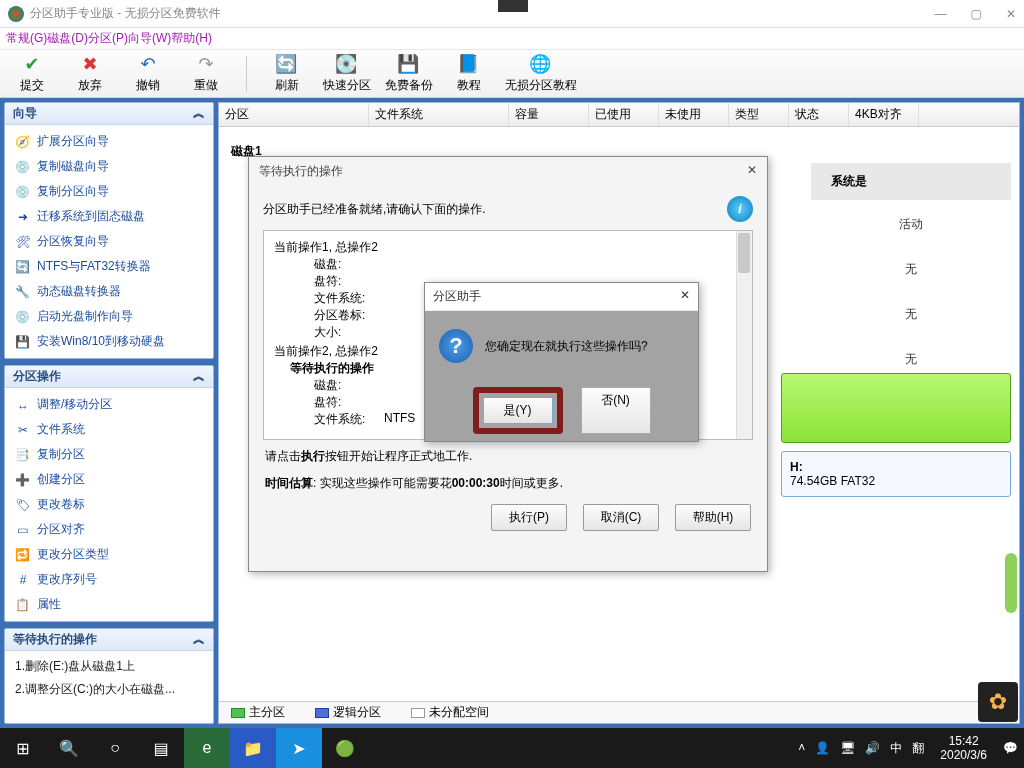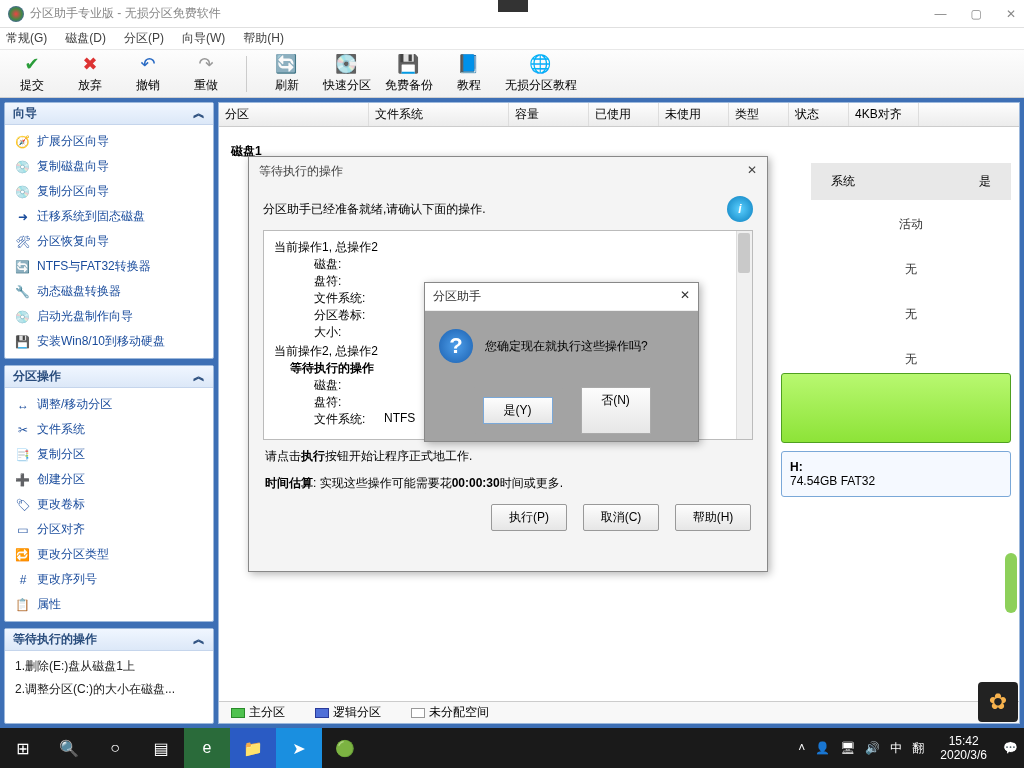--- a/index.html
+++ b/index.html
@@ -5,21 +5,21 @@
 * { box-sizing: border-box; margin: 0; padding: 0; font-family: "Microsoft YaHei", "SimSun", sans-serif; font-size: 12px; }
 body { width: 1024px; height: 768px; background: #f0f0f0; overflow: hidden; position: relative; }
 
 .titlebar { height: 28px; background: #fff; display: flex; align-items: center; padding: 0 8px; border-bottom: 1px solid #e0e0e0; }
 .titlebar .app-icon { width: 16px; height: 16px; background: radial-gradient(circle, #e44, #484, #44e); border-radius: 50%; margin-right: 6px; }
 .titlebar .title { color: #888; flex: 1; }
 .titlebar .tab-mark { width: 30px; height: 12px; background: #333; margin: 0 auto; position: absolute; left: 498px; top: 0; }
 .win-controls { display: flex; gap: 24px; color: #888; font-size: 16px; }
 .win-controls span { cursor: default; }
 
-.menubar { height: 22px; background: #fff; display: flex; align-items: center; padding: 0 6px; gap: 18px; color: #404040; border-bottom: 1px solid #e8e8e8; }
+.menubar { height: 22px; background: #fff; display: flex; align-items: center; padding: 0 6px; color: #a21caf; border-bottom: 1px solid #e8e8e8; }
 
 .toolbar { height: 48px; background: linear-gradient(#fdfdfd,#f1f1f1); display: flex; align-items: center; padding: 0 10px; gap: 14px; border-bottom: 1px solid #d0d0d0; }
 .tool-btn { display: flex; flex-direction: column; align-items: center; gap: 2px; min-width: 44px; }
 .tool-btn .ic { width: 22px; height: 22px; display: flex; align-items: center; justify-content: center; font-size: 18px; }
 .tool-sep { width: 1px; height: 36px; background: #ccc; margin: 0 4px; }
 
 .main { display: flex; height: 630px; background: #3d6fb5; padding: 4px; gap: 4px; }
 
 .sidebar { width: 210px; display: flex; flex-direction: column; gap: 6px; }
 .panel { background: #fff; border: 1px solid #9cb8dc; border-radius: 2px; }
@@ -32,21 +32,21 @@
 
 .content { flex: 1; background: #fff; border: 1px solid #9cb8dc; position: relative; }
 .grid-head { display: flex; background: linear-gradient(#fdfdfd,#ececec); border-bottom: 1px solid #ccc; }
 .grid-head div { padding: 3px 6px; border-right: 1px solid #ddd; }
 
 .disk-label { padding: 16px 12px 4px; font-weight: bold; }
 .legend-bar { position: absolute; bottom: 0; left: 0; right: 0; height: 22px; border-top: 1px solid #ccc; display: flex; align-items: center; gap: 30px; padding: 0 12px; background: #f8f8f8; }
 .legend-bar .sw { width: 14px; height: 10px; display: inline-block; margin-right: 4px; vertical-align: middle; }
 
 .right-badges { position: absolute; right: 8px; top: 60px; width: 200px; }
-.right-row { display: flex; justify-content: space-between; padding: 10px 20px; background: #e8e8e8; margin-bottom: 2px; }
+.right-row { display: flex; padding: 10px 20px; background: #e8e8e8; margin-bottom: 2px; font-weight: bold; }
 .right-val { text-align: center; width: 100%; padding: 14px 0; color: #333; }
 
 .disk-box { position: absolute; right: 8px; top: 270px; width: 230px; }
 .greenbar { height: 70px; background: linear-gradient(#b8f870,#8de338); border: 1px solid #4fa020; border-radius: 3px; margin-bottom: 8px; }
 .hbox { border: 1px solid #7aa8d8; border-radius: 3px; padding: 8px; background: #f5f9ff; }
 
 
 .modal1 { position: absolute; left: 248px; top: 156px; width: 520px; height: 416px; background: #f4f4f4; border: 1px solid #888; box-shadow: 2px 2px 8px rgba(0,0,0,.3); }
 .modal1 .mtitle { padding: 6px 10px; color: #444; display: flex; justify-content: space-between; }
 .modal1 .instr { padding: 10px 14px 8px; display: flex; justify-content: space-between; align-items: center; }
@@ -61,21 +61,21 @@
 .modal1 .foot-text { padding: 8px 16px 2px; }
 .modal1 .foot-btns { display: flex; justify-content: flex-end; gap: 16px; padding: 10px 16px; }
 .dlg-btn { min-width: 76px; padding: 4px 12px; background: linear-gradient(#fdfdfd,#e6e6e6); border: 1px solid #999; border-radius: 2px; text-align: center; }
 
 
 .modal2 { position: absolute; left: 424px; top: 282px; width: 275px; height: 160px; background: #a3a3a3; border: 1px solid #888; box-shadow: 2px 2px 8px rgba(0,0,0,.3); }
 .modal2 .mtitle { padding: 5px 8px; background: #fff; border-bottom: 1px solid #eee; display: flex; justify-content: space-between; color: #333; }
 .modal2 .body { display: flex; align-items: center; gap: 12px; padding: 18px 14px; }
 .qmark { width: 34px; height: 34px; border-radius: 50%; background: radial-gradient(circle,#4d9eea,#1b5fae); color: #fff; font-size: 22px; font-weight: bold; display: flex; align-items: center; justify-content: center; }
 .modal2 .btns { display: flex; justify-content: center; gap: 18px; padding: 6px 0 12px; }
-.yes-hl { border: 6px solid #a3a3a3; padding: 4px; border-radius: 4px; }
+.yes-hl { border: 6px solid #7f1d1d; padding: 4px; border-radius: 4px; }
 .yes-btn { min-width: 70px; padding: 4px 12px; background: linear-gradient(#fdfdfd,#e6e6e6); border: 1px solid #7aa8d8; text-align: center; }
 .no-btn { min-width: 70px; padding: 4px 12px; background: linear-gradient(#fdfdfd,#e6e6e6); border: 1px solid #aaa; text-align: center; }
 
 .taskbar { position: absolute; bottom: 0; left: 0; right: 0; height: 40px; background: #1a1a1a; display: flex; align-items: center; color: #fff; }
 .taskbar .tb-item { width: 46px; height: 40px; display: flex; align-items: center; justify-content: center; font-size: 16px; }
 .taskbar .tray { margin-left: auto; display: flex; align-items: center; gap: 10px; padding-right: 6px; font-size: 11px; }
 .clock { text-align: center; line-height: 1.2; font-size: 11px; padding: 0 6px; }
 
 .watermark { position: absolute; right: 6px; bottom: 46px; width: 40px; height: 40px; background: #222; border-radius: 4px; display: flex; align-items: center; justify-content: center; color: #f7b24d; font-size: 22px; }
 .side-scroll { position: absolute; right: 2px; bottom: 110px; width: 12px; height: 60px; background: #8dd05a; border-radius: 6px; }

